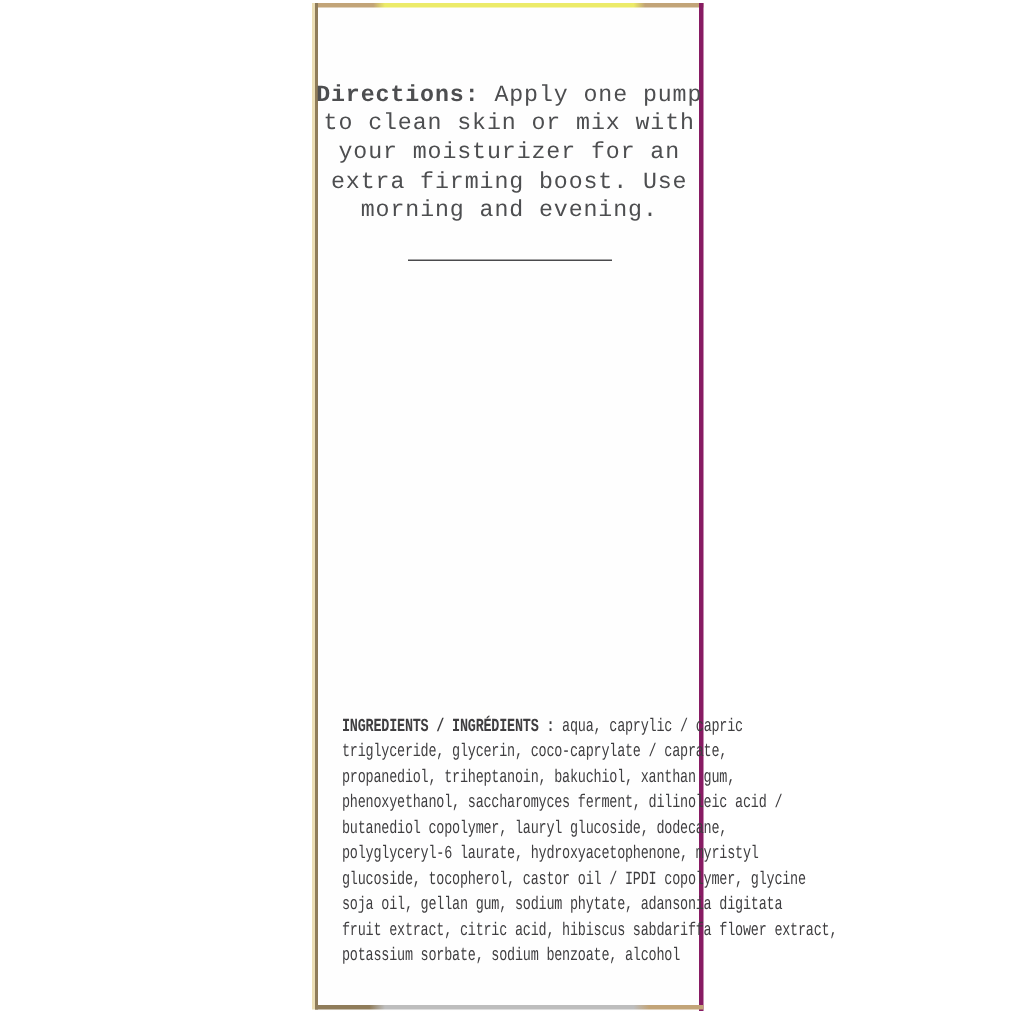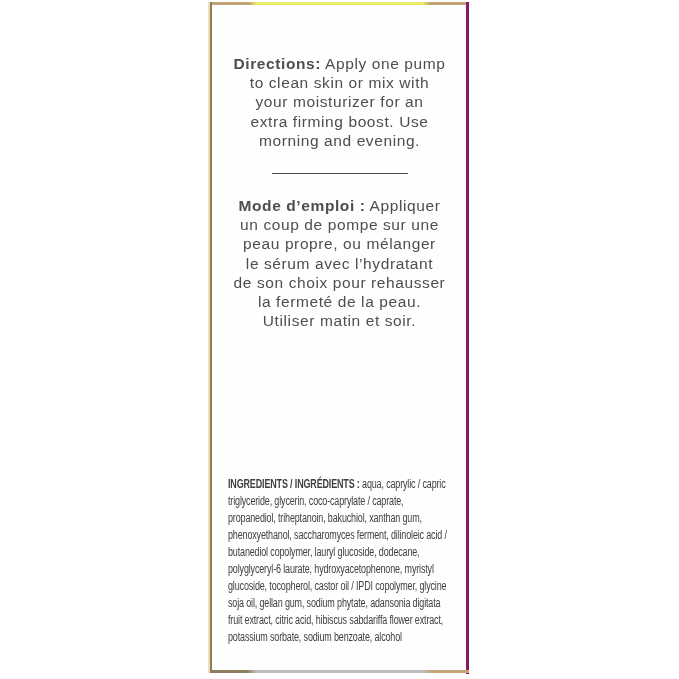--- a/index.html
+++ b/index.html
@@ -9,20 +9,21 @@
     height: 679px;
     background: #ffffff;
     overflow: hidden;
     font-family: "Liberation Sans", sans-serif;
   }
   .stage {
     position: relative;
     width: 679px;
     height: 679px;
     background: #ffffff;
+    font-family: Liberation Mono, monospace;
   }
   
   .panel {
     position: absolute;
     left: 210px;
     top: 2px;
     width: 259px;
     height: 672px;
     background: #fefefe;
   }
@@ -117,27 +118,20 @@
   </div>
 
   <div class="para para-en"><span class="bold">Directions:</span><span> Apply one pump
 to clean skin or mix with
 your moisturizer for an
 extra firming boost. Use
 morning and evening.</span></div>
 
   <div class="divider"></div>
 
-  <div class="para para-fr"><span class="bold">Mode d’emploi :</span><span> Appliquer
-un coup de pompe sur une
-peau propre, ou mélanger
-le sérum avec l’hydratant
-de son choix pour rehausser
-la fermeté de la peau.
-Utiliser matin et soir.</span></div>
 
   <div class="ingredients-wrap">
     <div class="ingredients"><span class="bold">INGREDIENTS / INGRÉDIENTS :</span><span> aqua, caprylic / capric
 triglyceride, glycerin, coco-caprylate / caprate,
 propanediol, triheptanoin, bakuchiol, xanthan gum,
 phenoxyethanol, saccharomyces ferment, dilinoleic acid /
 butanediol copolymer, lauryl glucoside, dodecane,
 polyglyceryl-6 laurate, hydroxyacetophenone, myristyl
 glucoside, tocopherol, castor oil / IPDI copolymer, glycine
 soja oil, gellan gum, sodium phytate, adansonia digitata

